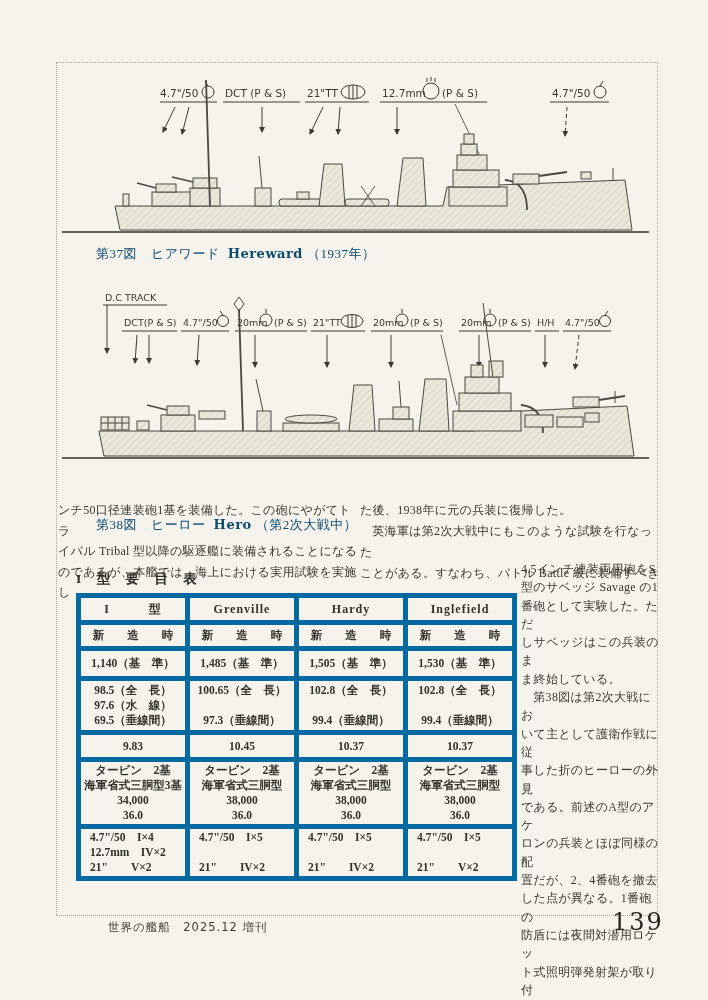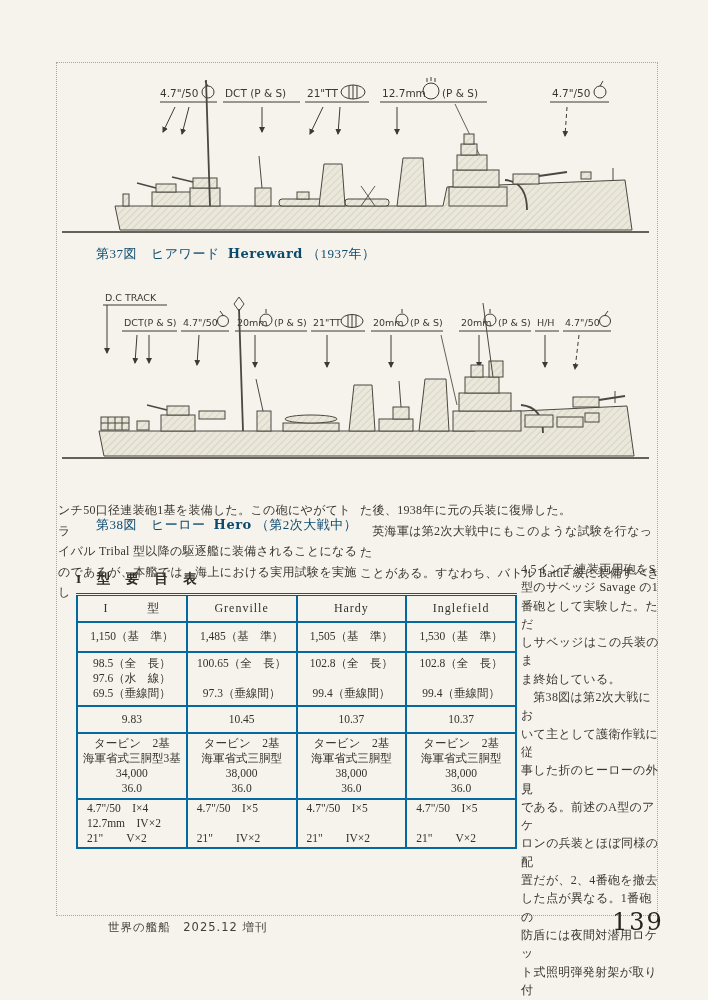--- a/index.html
+++ b/index.html
@@ -32,23 +32,23 @@
     position:absolute; left:76px; top:570px; font-size:13.5px; font-weight:bold;
     letter-spacing:6px; color:#2e2c26;
   }
   table.spec {
     position:absolute; left:76px; top:593px; width:441px;
     border-collapse:collapse; table-layout:fixed;
     border:1px solid #4a4840; border-top:3px double #4a4840;
     font-size:11.5px; color:#33312b;
   }
   table.spec td, table.spec th {
-    border:2px solid #0369a1; text-align:center; vertical-align:middle;
+    border:5px solid #0369a1; text-align:center; vertical-align:middle;
     white-space:pre-line; line-height:15px; padding:1px 2px;
-    font-weight:normal;
+    font-weight:bold;
   }
   table.spec th { font-size:12px; letter-spacing:1px; }
   tr.r-hdr1 { height:27px; }  tr.r-hdr2 { height:26px; }
   tr.r-disp { height:30px; }  tr.r-len  { height:54px; }
   tr.r-beam { height:27px; }  tr.r-drft { height:28px; }
   tr.r-mach { height:66px; }  tr.r-arm  { height:48px; }
   tr.r-arm td { text-align:left; padding-left:9px; }
   .footer-journal {
     position:absolute; left:108px; top:920px; font-size:11.5px; letter-spacing:1px;
     font-family:"DejaVu Sans","Liberation Sans",sans-serif; color:#413e36;
@@ -313,22 +313,28 @@
   <div class="tbl-title">I 型 要 目 表</div>
 
   <table class="spec">
     <tbody>
         <tr class="r-hdr1">
       <th>I　　　型</th>
       <th>Grenville</th>
       <th>Hardy</th>
       <th>Inglefield</th>
     </tr>
+    <tr class="r-hdr2">
+      <td>新　　造　　時</td>
+      <td>新　　造　　時</td>
+      <td>新　　造　　時</td>
+      <td>新　　造　　時</td>
+    </tr>
     <tr class="r-disp">
-      <td>1,150（基　準）</td>
+      <td>1,140（基　準）</td>
       <td>1,485（基　準）</td>
       <td>1,505（基　準）</td>
       <td>1,530（基　準）</td>
     </tr>
     <tr class="r-len">
       <td>98.5（全　長）
 97.6（水　線）
 69.5（垂線間）</td>
       <td>100.65（全　長）
 

